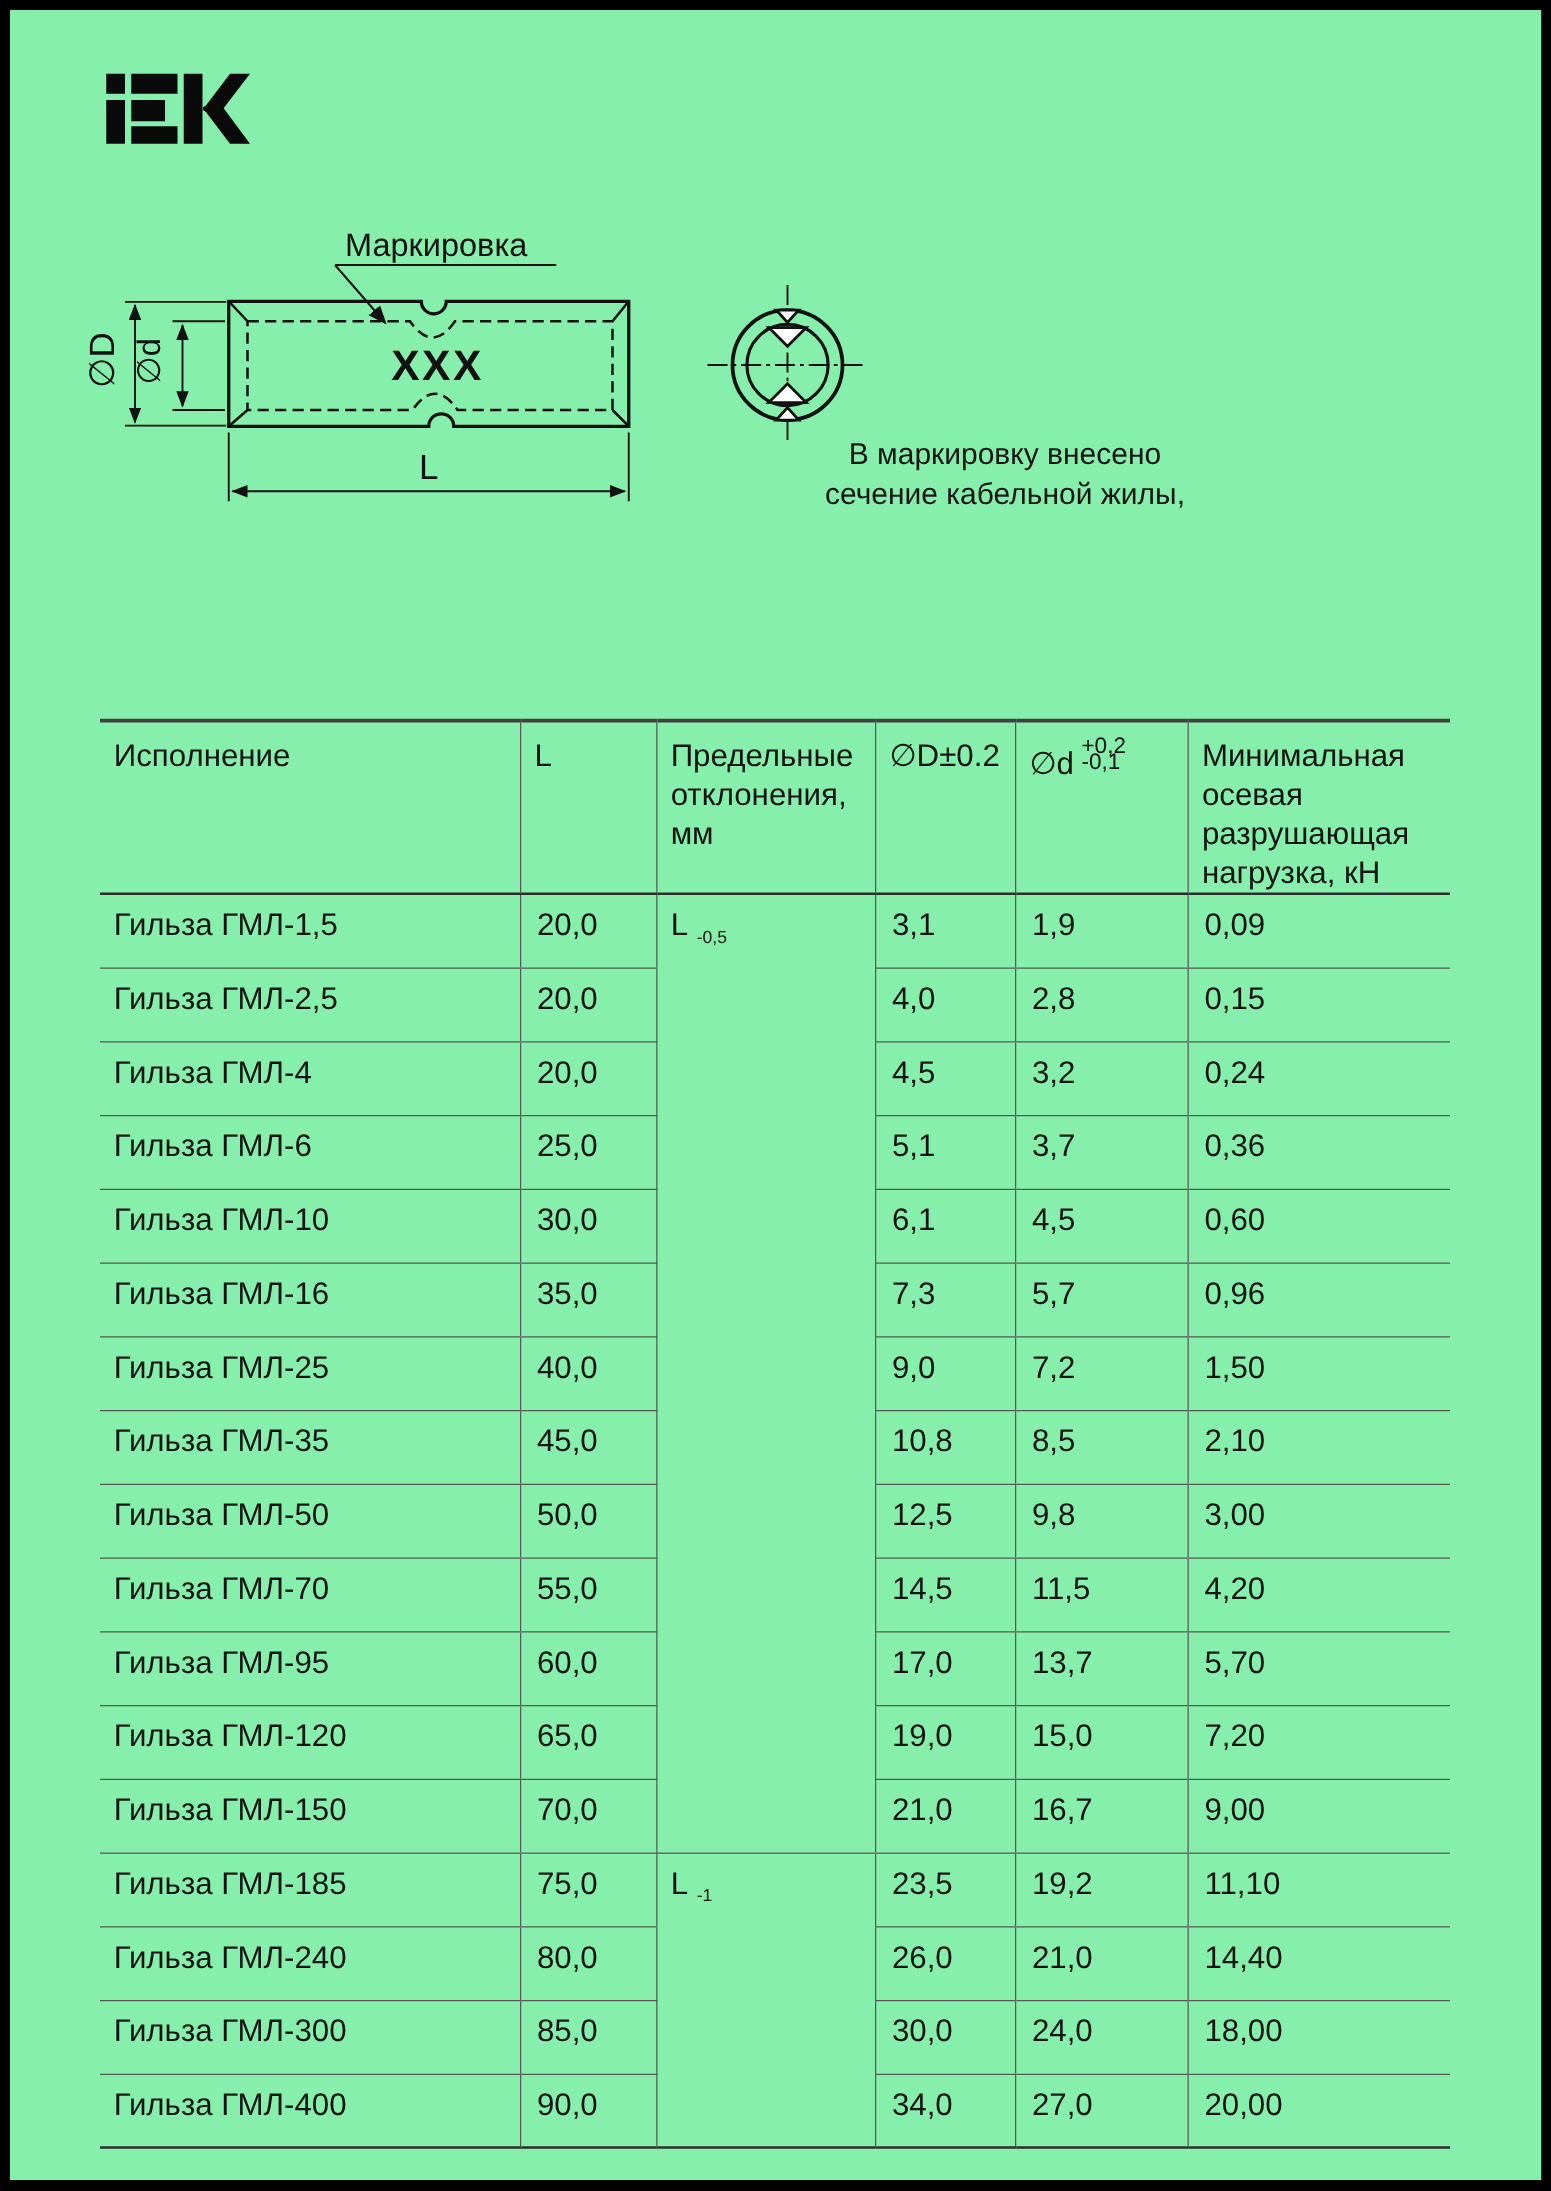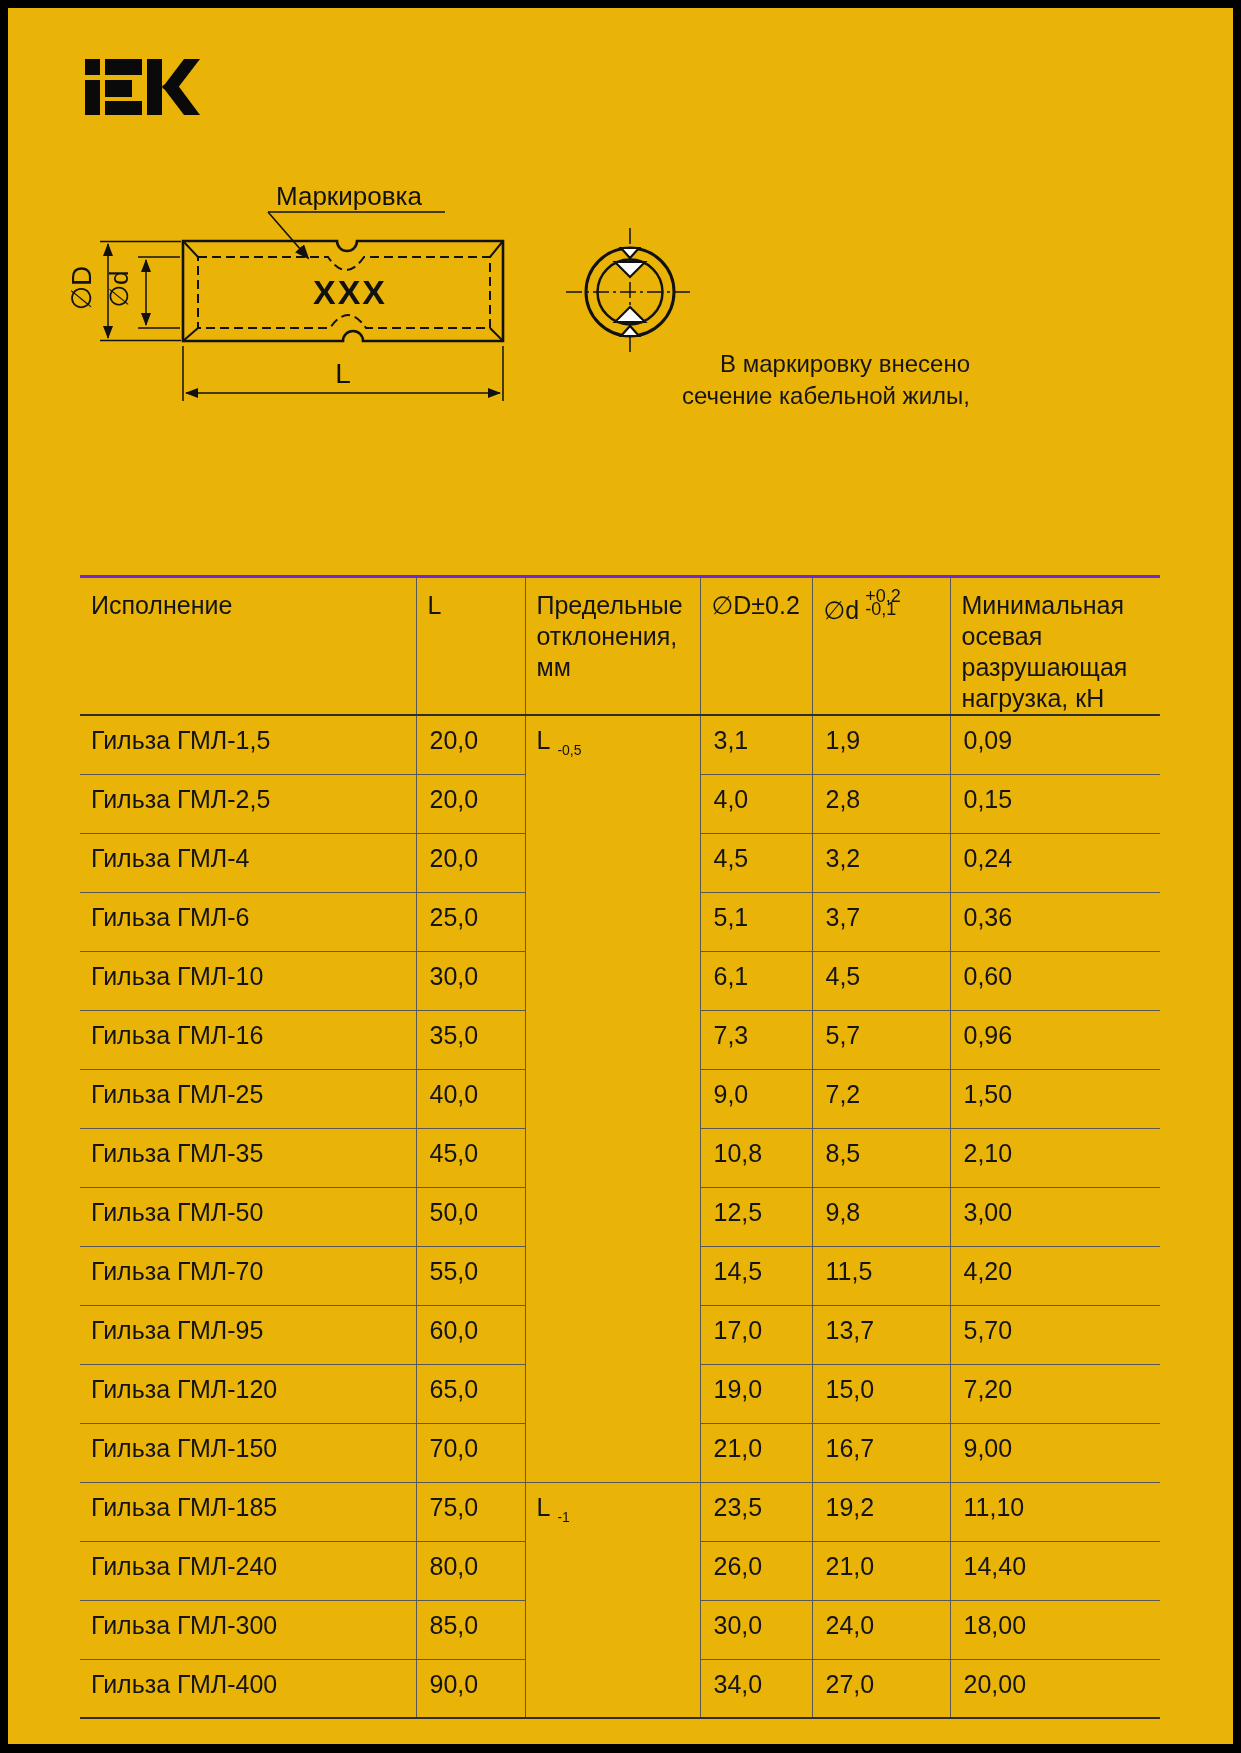--- a/index.html
+++ b/index.html
@@ -1,45 +1,45 @@
 <!DOCTYPE html>
 <html><head>
 <meta charset="utf-8">
 <style>
   html,body{margin:0;padding:0;background:#888;}
   #page{
-    position:relative; width:1241px; height:1753px; background:#eab308;
+    position:relative; width:1241px; height:1753px; background:#86efac;
     font-family:"Liberation Sans", sans-serif; color:#111; overflow:hidden;
   }
   #page-frame{
     position:absolute; inset:0; border:8px solid #000; border-bottom-width:9px;
     pointer-events:none; z-index:50;
   }
   #figure-svg{ position:absolute; left:0; top:0; }
   #note-text{
     position:absolute; left:638px; top:348px; width:332px;
-    font-size:24px; line-height:32px; text-align:right; color:#151515;
+    font-size:24px; line-height:32px; text-align:center; color:#151515;
   }
   #figure-caption{
     position:absolute; left:80px; top:402px; width:1095px;
     font-size:26px; line-height:41px; color:#151515;
     text-indent:56px; white-space:pre-line;
   }
   table#spec-table{
     position:absolute; left:80px; top:575px; width:1080px;
     border-collapse:collapse; table-layout:fixed;
   }
   #spec-table th, #spec-table td{
     font-weight:normal; text-align:left; vertical-align:top;
     font-size:25px; color:#141414; box-sizing:border-box;
     white-space:pre-line; overflow:hidden;
   }
   #spec-table th{
     height:95px; padding:12px 6px 0 11px; line-height:31px;
-    border-top:3px solid #6d28d9; border-bottom:2px solid #2e2e2e;
+    border-top:3px solid #404040; border-bottom:2px solid #2e2e2e;
   }
   #spec-table td{
     height:59px; padding:9px 6px 0 11px; line-height:30px;
     border-bottom:1px solid #585858;
   }
   #spec-table .vline{ border-left:1px solid #585858; }
   #spec-table td.c2, #spec-table td.c4, #spec-table td.c5, #spec-table td.c6{ padding-left:13px; }
   #spec-table tr.last td{ border-bottom:2px solid #2e2e2e; }
   #spec-table td.tol{ border-bottom:1px solid #585858; }
   #spec-table td.tol.tol-last{ border-bottom:2px solid #2e2e2e; }

